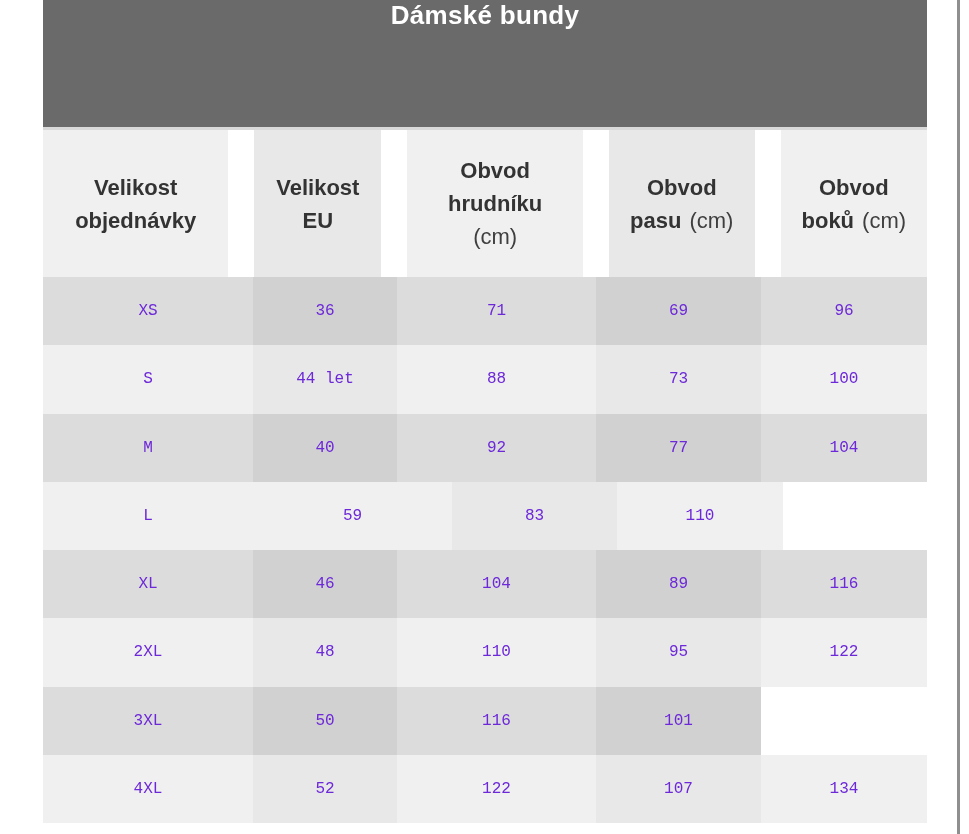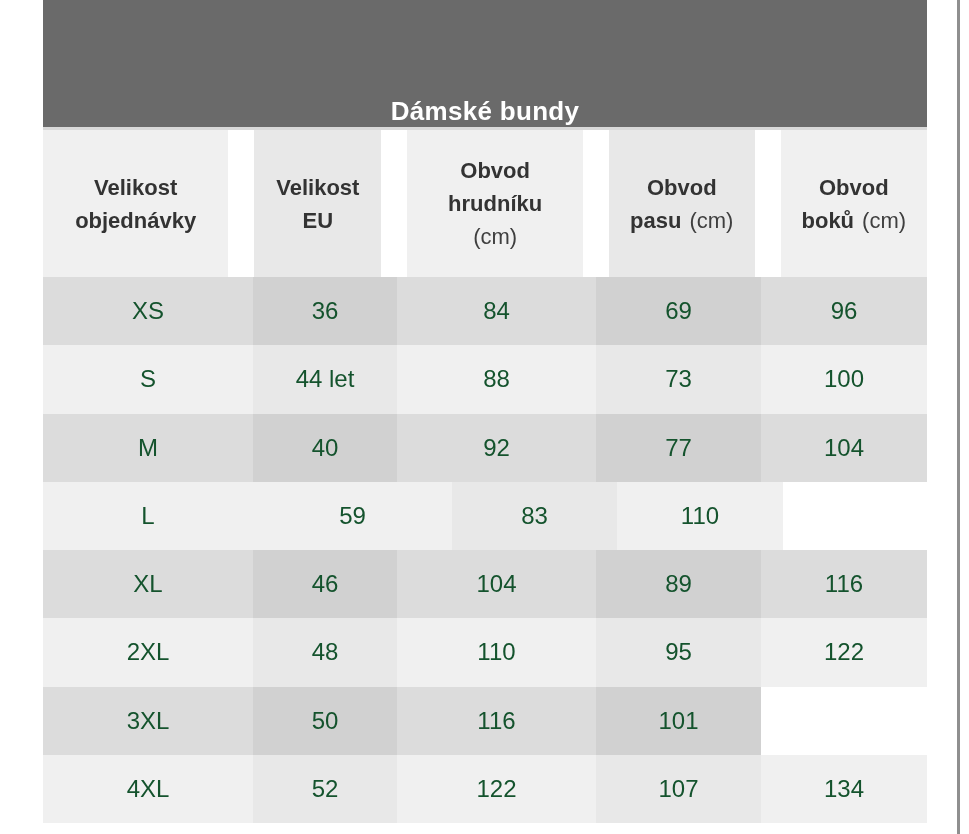--- a/index.html
+++ b/index.html
@@ -8,21 +8,21 @@
     background:#ffffff;
     font-family:"Liberation Sans", sans-serif;
     position:relative;
     overflow:hidden;
   }
   .size-table {
     position:absolute; left:43px; top:0; width:884px;
   }
   .title-band {
     height:127px; background:#6a6a6a;
-    display:flex; align-items:flex-end; justify-content:center;
+    display:flex; align-items:flex-start; justify-content:center;
     color:#ffffff; font-weight:bold; font-size:26px;
     letter-spacing:0.3px;
   }
   .separator { height:3px; background:#d9d9d9; }
   .trow { display:flex; }
   .head-row { height:147px;gap:26px; }
   .data-row { height:68.25px; }
   .cell {
     display:flex; flex-direction:column;
     align-items:center; justify-content:center;
@@ -38,21 +38,21 @@
   .row-light .a { background:#f0f0f0; }
   .row-light .b { background:#e8e8e8; }
   .head-row .cell {
     font-size:22px; font-weight:bold; color:#333333; line-height:33px;
   }
   .hline { display:block; }
   .hline-inline { display:flex; flex-direction:row; align-items:flex-start; }
   .unit { font-weight:normal; color:#3f3f3f; }
   .hline-inline .unit { margin-left:8px; }
   .data-row .cell {
-    font-size:24px; font-weight:normal; color:#14532d;
+    font-size:16px; font-weight:normal; color:#6d28d9;font-family:Liberation Mono, monospace;
   }
   .scrollbar-track {
     position:absolute; left:957px; top:0; width:3px; height:834px;
     background:#8f8f8f;
   }
 </style>
 </head>
 <body>
 
 <div class="size-table">
@@ -89,21 +89,21 @@
       <span class="hline-inline">
         <span>boků</span>
         <span class="unit">(cm)</span>
       </span>
     </div>
   </div>
 
   <div class="trow data-row row-dark">
     <div class="cell w1 a">XS</div>
     <div class="cell w2 b">36</div>
-    <div class="cell w3 a">84</div>
+    <div class="cell w3 a">71</div>
     <div class="cell w4 b">69</div>
     <div class="cell w5 a">96</div>
   </div>
 
   <div class="trow data-row row-light">
     <div class="cell w1 a">S</div>
     <div class="cell w2 b">44 let</div>
     <div class="cell w3 a">88</div>
     <div class="cell w4 b">73</div>
     <div class="cell w5 a">100</div>

